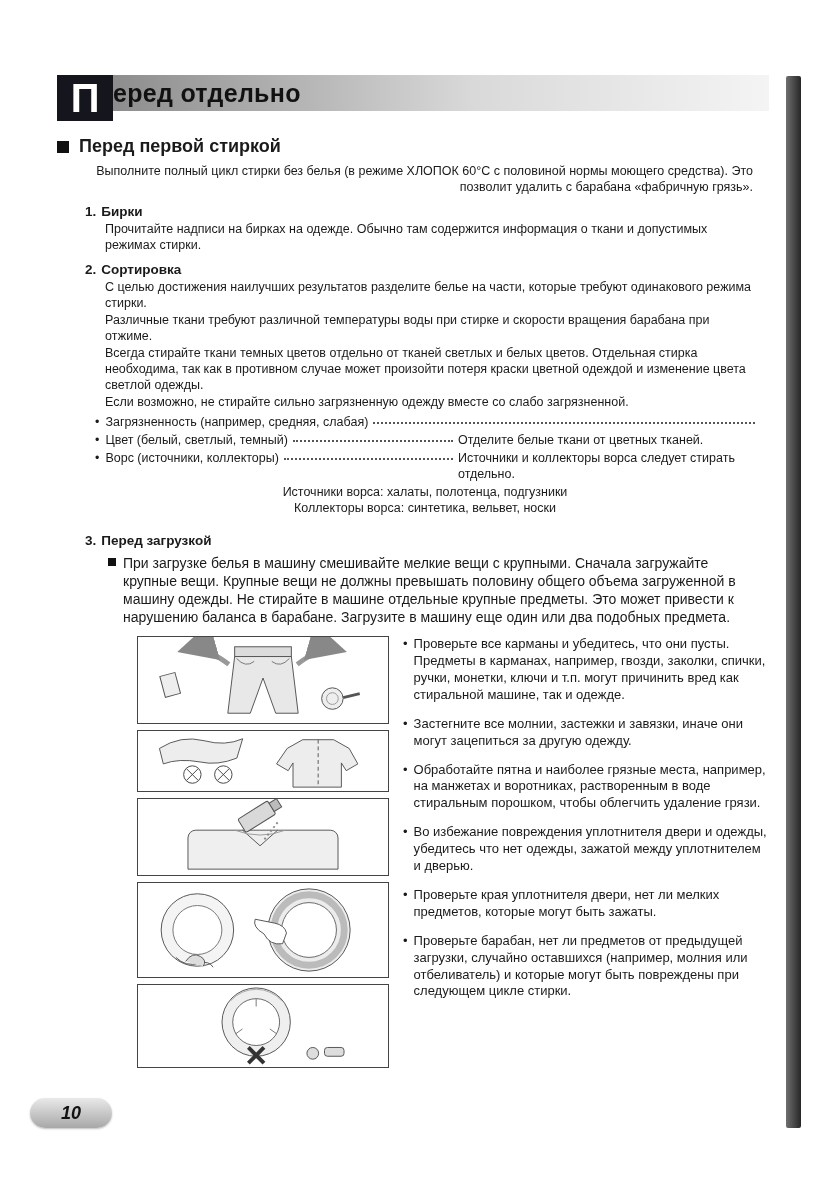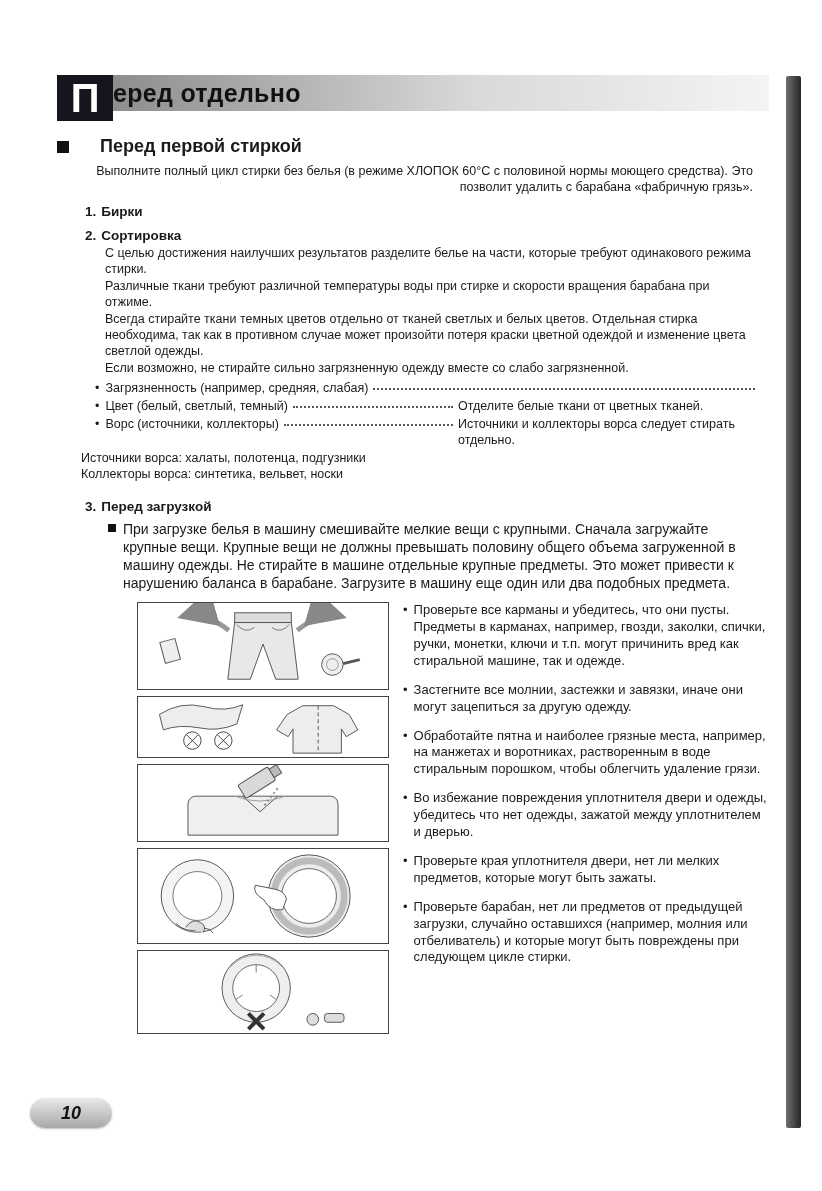--- a/index.html
+++ b/index.html
@@ -28,39 +28,39 @@
     font-size: 40px; font-weight: bold; flex: 0 0 auto;
   }
   .header-bar {
     flex: 1; height: 36px;
     background: linear-gradient(to right,#8d8d8d,#d9d9d9 55%,#f4f4f4);
     display: flex; align-items: center;
   }
   .header-title { font-size: 25px; font-weight: bold; color: #111; letter-spacing: .3px; }
 
   
-  .sec-title { display: flex; align-items: center; font-size: 18px; font-weight: bold; margin-top: 15px; gap: 21px; }
+  .sec-title { display: flex; align-items: center; font-size: 18px; font-weight: bold; margin-top: 15px; }
   .sq { width: 12px; height: 12px; background: #111; margin-right: 10px; flex: 0 0 auto; }
   .body { font-size: 12.5px; line-height: 1.28; }
   .sec1-body { margin: 6px 0 0 20px; width: 676px; text-align: right; }
 
   .num-block { margin-left: 28px; }
   .num-title { font-size: 13.5px; font-weight: bold; margin-top: 9px; display: flex; }
   .num-title .nnum { margin-right: 5px; }
   .num-body { margin: 2px 0 4px 20px; width: 650px; }
   .num-body p { margin-bottom: 1px; }
 
   
   .leader-row { display: flex; align-items: flex-start; margin: 1px 0 2px 10px; width: 665px; font-size: 12.5px; line-height: 1.28; }
   .leader-row .lbullet { flex: 0 0 auto; margin-right: 6px; }
   .lleft { flex: 0 0 auto; white-space: nowrap; }
   .ldots { flex: 1 1 auto; height: 10px; border-bottom: 2px dotted #555; margin: 0 5px; min-width: 20px; }
   .lright { flex: 0 0 302px; }
 
-  .notes { margin: 0 0 0 -4px; font-size: 12.5px; line-height: 1.3; }
+  .notes { margin: 0 0 0 -4px; font-size: 12.5px; line-height: 1.3; text-align: center; }
 
   
   .intro { display: flex; margin: 6px 0 0 23px; width: 658px; }
   .intro .sq-small { width: 8px; height: 8px; background: #111; margin: 4px 7px 0 0; flex: 0 0 auto; }
   .intro p { font-size: 14px; font-weight: normal; line-height: 1.3; }
 
   
   .tips { display: flex; margin: 10px 0 0 52px; }
   .tips-illustrations { width: 252px; flex: 0 0 auto; }
   .illus-box { border: 1px solid #444; background: #fff; margin-bottom: 6px; overflow: hidden; }
@@ -105,20 +105,23 @@
     </section>
 
     <section>
 
       <div class="num-block">
 
         <h3 class="num-title">
           <span class="nnum">1.</span>
           <span>Бирки</span>
         </h3>
+        <div class="num-body body">
+          <p>Прочитайте надписи на бирках на одежде. Обычно там содержится информация о ткани и допустимых режимах стирки.</p>
+        </div>
 
         <h3 class="num-title">
           <span class="nnum">2.</span>
           <span>Сортировка</span>
         </h3>
         <div class="num-body body">
           <p>С целью достижения наилучших результатов разделите белье на части, которые требуют одинакового режима стирки.</p>
           <p>Различные ткани требуют различной температуры воды при стирке и скорости вращения барабана при отжиме.</p>
           <p>Всегда стирайте ткани темных цветов отдельно от тканей светлых и белых цветов. Отдельная стирка необходима, так как в противном случае может произойти потеря краски цветной одеждой и изменение цвета светлой одежды.</p>
           <p>Если возможно, не стирайте сильно загрязненную одежду вместе со слабо загрязненной.</p>

